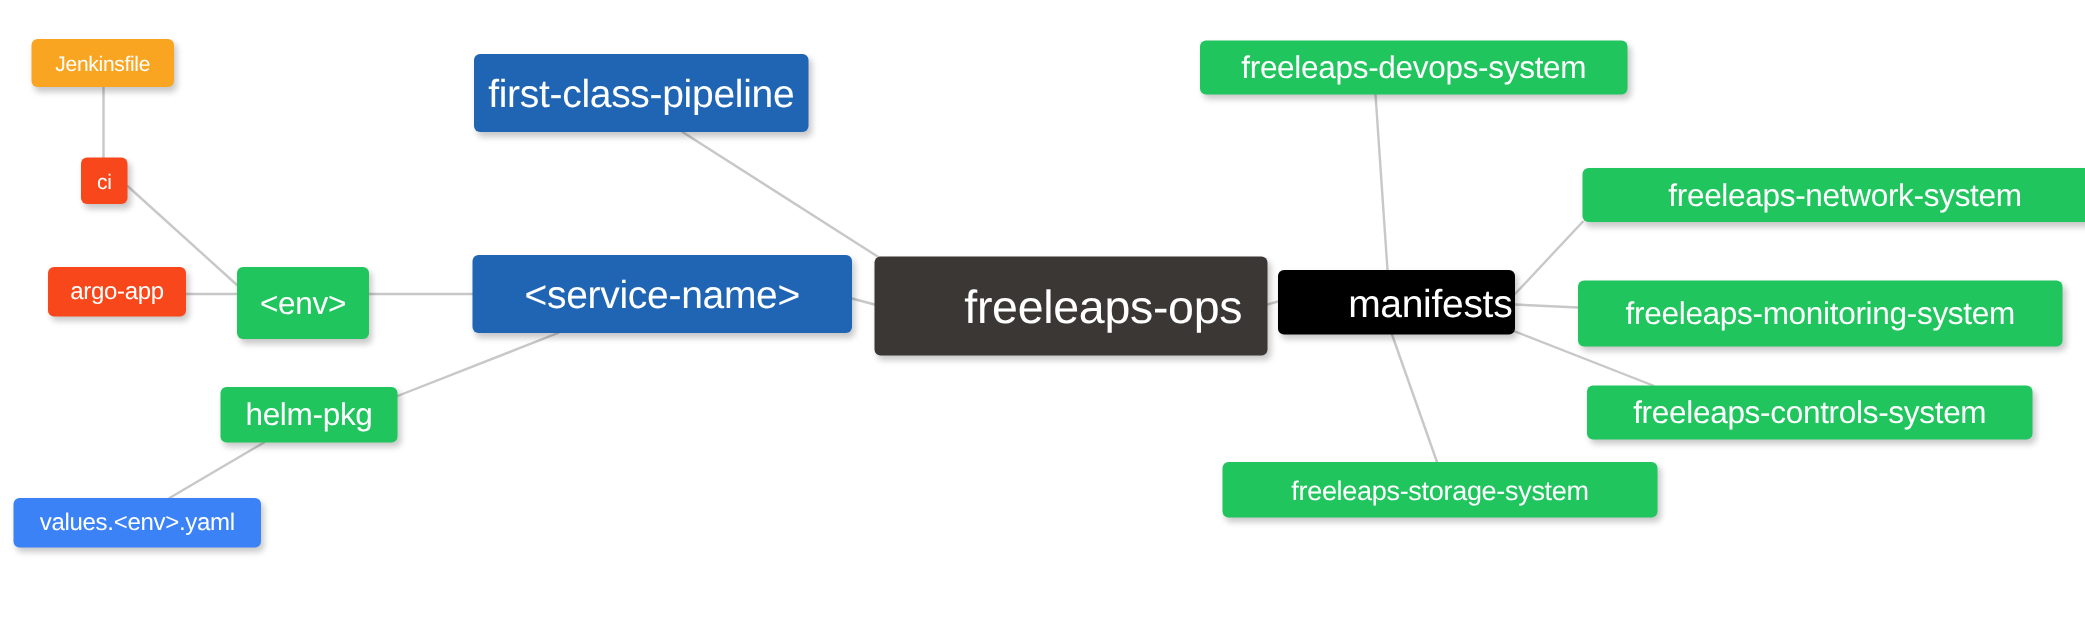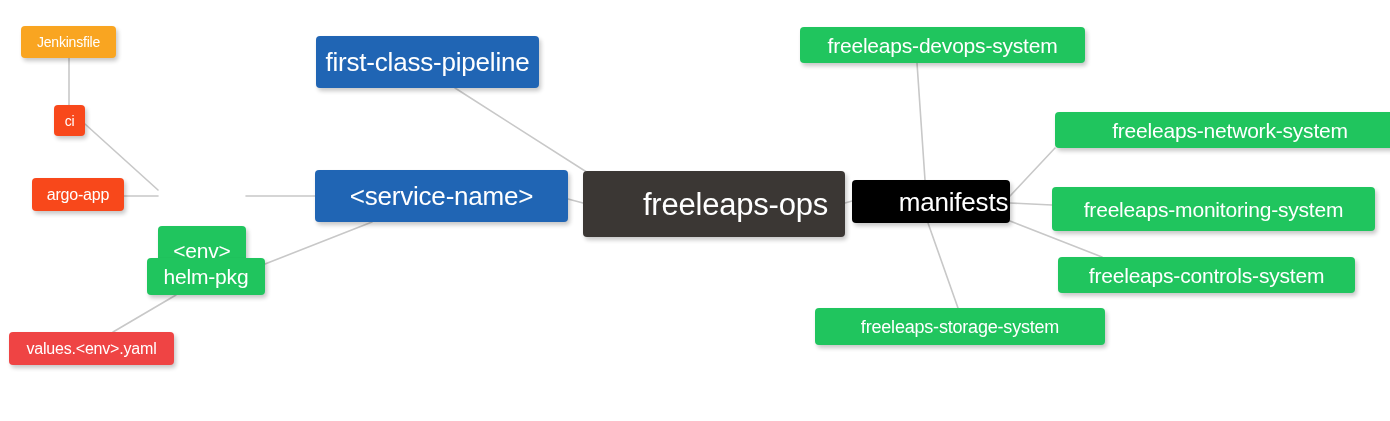--- a/index.html
+++ b/index.html
@@ -68,36 +68,36 @@
       </div>
       <div class="node" style="left: 315px; top: 170px; width: 253px; height: 52px; background: rgb(32, 101, 180); font-size: 26px;">
         <span class="node-label">&lt;service-name&gt;</span>
       </div>
       <div class="node" style="left: 852px; top: 180px; width: 158px; height: 43px; background: #000000; font-size: 26px; padding-left: 45px;">
         <span class="node-label">manifests</span>
       </div>
       <div class="node" style="left: 316px; top: 36px; width: 223px; height: 52px; background: rgb(32, 101, 180); font-size: 26px;">
         <span class="node-label">first-class-pipeline</span>
       </div>
-      <div class="node" style="left: 158px; top: 178px; width: 88px; height: 48px; background: rgb(32, 197, 94); font-size: 21px; margin-top: 48px;">
+      <div class="node" style="left: 158px; top: 178px; width: 88px; height: 48px; background: rgb(32, 197, 94); font-size: 21px;">
         <span class="node-label">&lt;env&gt;</span>
       </div>
       <div class="node" style="left: 147px; top: 258px; width: 118px; height: 37px; background: rgb(32, 197, 94); font-size: 21px;">
         <span class="node-label">helm-pkg</span>
       </div>
       <div class="node" style="left: 21px; top: 26px; width: 95px; height: 32px; background: rgb(249, 165, 33); font-size: 14px;">
         <span class="node-label">Jenkinsfile</span>
       </div>
       <div class="node" style="left: 54px; top: 105px; width: 31px; height: 31px; background: rgb(248, 72, 27); font-size: 14px;">
         <span class="node-label">ci</span>
       </div>
       <div class="node" style="left: 32px; top: 178px; width: 92px; height: 33px; background: rgb(248, 72, 27); font-size: 16px;">
         <span class="node-label">argo-app</span>
       </div>
-      <div class="node" style="left: 9px; top: 332px; width: 165px; height: 33px; background: #ef4444; font-size: 16px;">
+      <div class="node" style="left: 9px; top: 332px; width: 165px; height: 33px; background: #3b82f6; font-size: 16px;">
         <span class="node-label">values.&lt;env&gt;.yaml</span>
       </div>
       <div class="node" style="left: 800px; top: 27px; width: 285px; height: 36px; background: rgb(32, 197, 94); font-size: 21px;">
         <span class="node-label">freeleaps-devops-system</span>
       </div>
       <div class="node" style="left: 1055px; top: 112px; width: 350px; height: 36px; background: rgb(32, 197, 94); font-size: 21px;">
         <span class="node-label">freeleaps-network-system</span>
       </div>
       <div class="node" style="left: 1052px; top: 187px; width: 323px; height: 44px; background: rgb(32, 197, 94); font-size: 21px;">
         <span class="node-label">freeleaps-monitoring-system</span>

